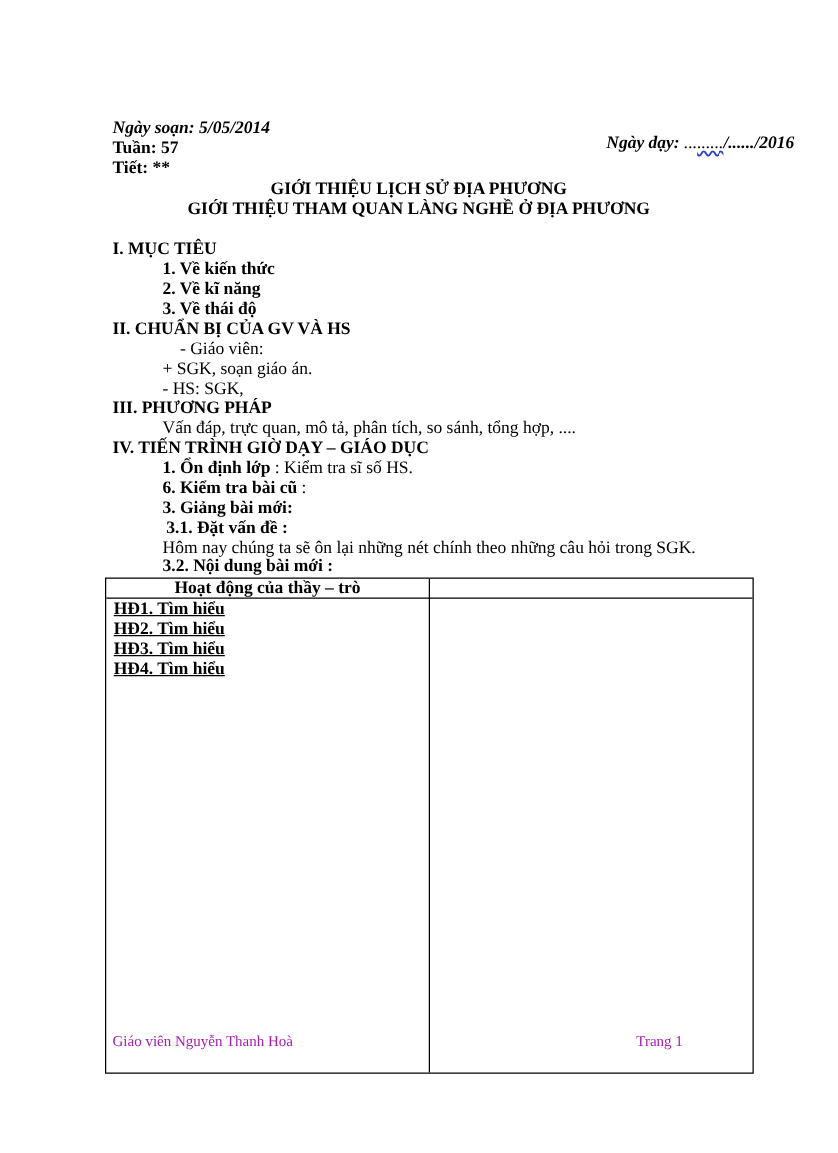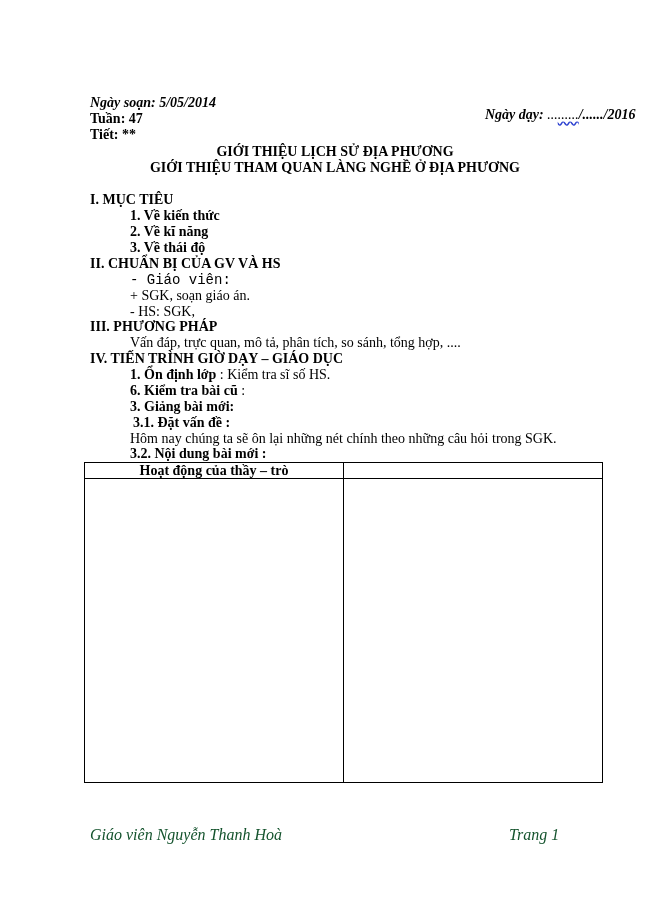--- a/index.html
+++ b/index.html
@@ -17,21 +17,21 @@
     .i { font-style: italic; }
     .wavy {
       text-decoration: underline wavy #2a3fd0;
       text-underline-offset: 2px;
     }
     .center { left: 0; width: 670px; text-align: center; }
 
     .table-box {
       position: absolute;
       left: 84px; top: 462px;
-      width: 519px; height: 321px;
+      width: 519px; height: 397px;
       border: 1.5px solid #000;
     }
     .col-divider {
       position: absolute; left: 258px; top: 0; bottom: 0;
       border-left: 1.5px solid #000;
     }
     .header-rule {
       position: absolute; left: 0; right: 0; top: 15px;
       border-top: 1.5px solid #000;
     }
@@ -39,43 +39,43 @@
       position: absolute; top: 0; height: 16px; line-height: 16px;
       font-weight: bold; text-align: center; white-space: nowrap;
     }
     .th.left { left: 0; width: 258px; }
     .th.right { left: 259px; width: 258px; }
     .hd-list { position: absolute; left: 6px; top: 17px; }
     .hd-item { display: block; line-height: 16px; font-weight: bold; text-decoration: underline; }
 
     .footer {
       position: absolute; top: 826px;
-      font-style: italic; color: #14532d; font-size: 16px; white-space: nowrap;
+      color: #a21caf; font-size: 12px; white-space: nowrap;
     }
   </style>
 </head>
 <body>
 
 <div class="abs b i" style="left:90px; top:95px;">Ngày soạn: 5/05/2014</div>
 <div class="abs b i" style="left:441px; top:107px;margin-left:44px;">
   <span>Ngày dạy: </span><span style="font-weight:normal">...</span><span class="wavy" style="font-weight:normal">......</span><span>/....../2016</span>
 </div>
-<div class="abs b" style="left:90px; top:111px;">Tuần: 47</div>
+<div class="abs b" style="left:90px; top:111px;">Tuần: 57</div>
 <div class="abs b" style="left:90px; top:127px;">Tiết: **</div>
 
 <div class="abs b center" style="top:144px;">GIỚI THIỆU LỊCH SỬ ĐỊA PHƯƠNG</div>
 <div class="abs b center" style="top:160px;">GIỚI THIỆU THAM QUAN LÀNG NGHỀ Ở ĐỊA PHƯƠNG</div>
 
 <div class="abs b" style="left:90px; top:192px;">I. MỤC TIÊU</div>
 <div class="abs b" style="left:130px; top:208px;">1. Về kiến thức</div>
 <div class="abs b" style="left:130px; top:224px;">2. Về kĩ năng</div>
 <div class="abs b" style="left:130px; top:240px;">3. Về thái độ</div>
 
 <div class="abs b" style="left:90px; top:256px;">II. CHUẨN BỊ CỦA GV VÀ HS</div>
-<div class="abs" style="left:130px; top:272px;font-family:Liberation Mono, monospace;">- Giáo viên:</div>
+<div class="abs" style="left:144px; top:272px;">- Giáo viên:</div>
 <div class="abs" style="left:130px; top:288px;">+ SGK, soạn giáo án.</div>
 <div class="abs" style="left:130px; top:304px;">- HS: SGK,</div>
 
 <div class="abs b" style="left:90px; top:319px;">III. PHƯƠNG PHÁP</div>
 <div class="abs" style="left:130px; top:335px;">Vấn đáp, trực quan, mô tả, phân tích, so sánh, tổng hợp, ....</div>
 
 <div class="abs b" style="left:90px; top:351px;">IV. TIẾN TRÌNH GIỜ DẠY – GIÁO DỤC</div>
 <div class="abs" style="left:130px; top:367px;">
   <span class="b">1. Ổn định lớp</span><span> : Kiểm tra sĩ số HS.</span>
 </div>
@@ -84,16 +84,22 @@
 </div>
 <div class="abs b" style="left:130px; top:399px;">3. Giảng bài mới:</div>
 <div class="abs b" style="left:133px; top:415px;">3.1. Đặt vấn đề :</div>
 <div class="abs" style="left:130px; top:431px;">Hôm nay chúng ta sẽ ôn lại những nét chính theo những câu hỏi trong SGK.</div>
 <div class="abs b" style="left:130px; top:446px;">3.2. Nội dung bài mới :</div>
 
 <div class="table-box">
   <div class="header-rule"></div>
   <div class="col-divider"></div>
   <div class="th left">Hoạt động của thầy – trò</div>
+  <div class="hd-list">
+    <span class="hd-item">HĐ1. Tìm hiểu</span>
+    <span class="hd-item">HĐ2. Tìm hiểu</span>
+    <span class="hd-item">HĐ3. Tìm hiểu</span>
+    <span class="hd-item">HĐ4. Tìm hiểu</span>
+  </div>
 </div>
 
 <div class="footer" style="left:90px;">Giáo viên Nguyễn Thanh Hoà</div>
 <div class="footer" style="left:509px;">Trang 1</div>
 
 </body></html>

